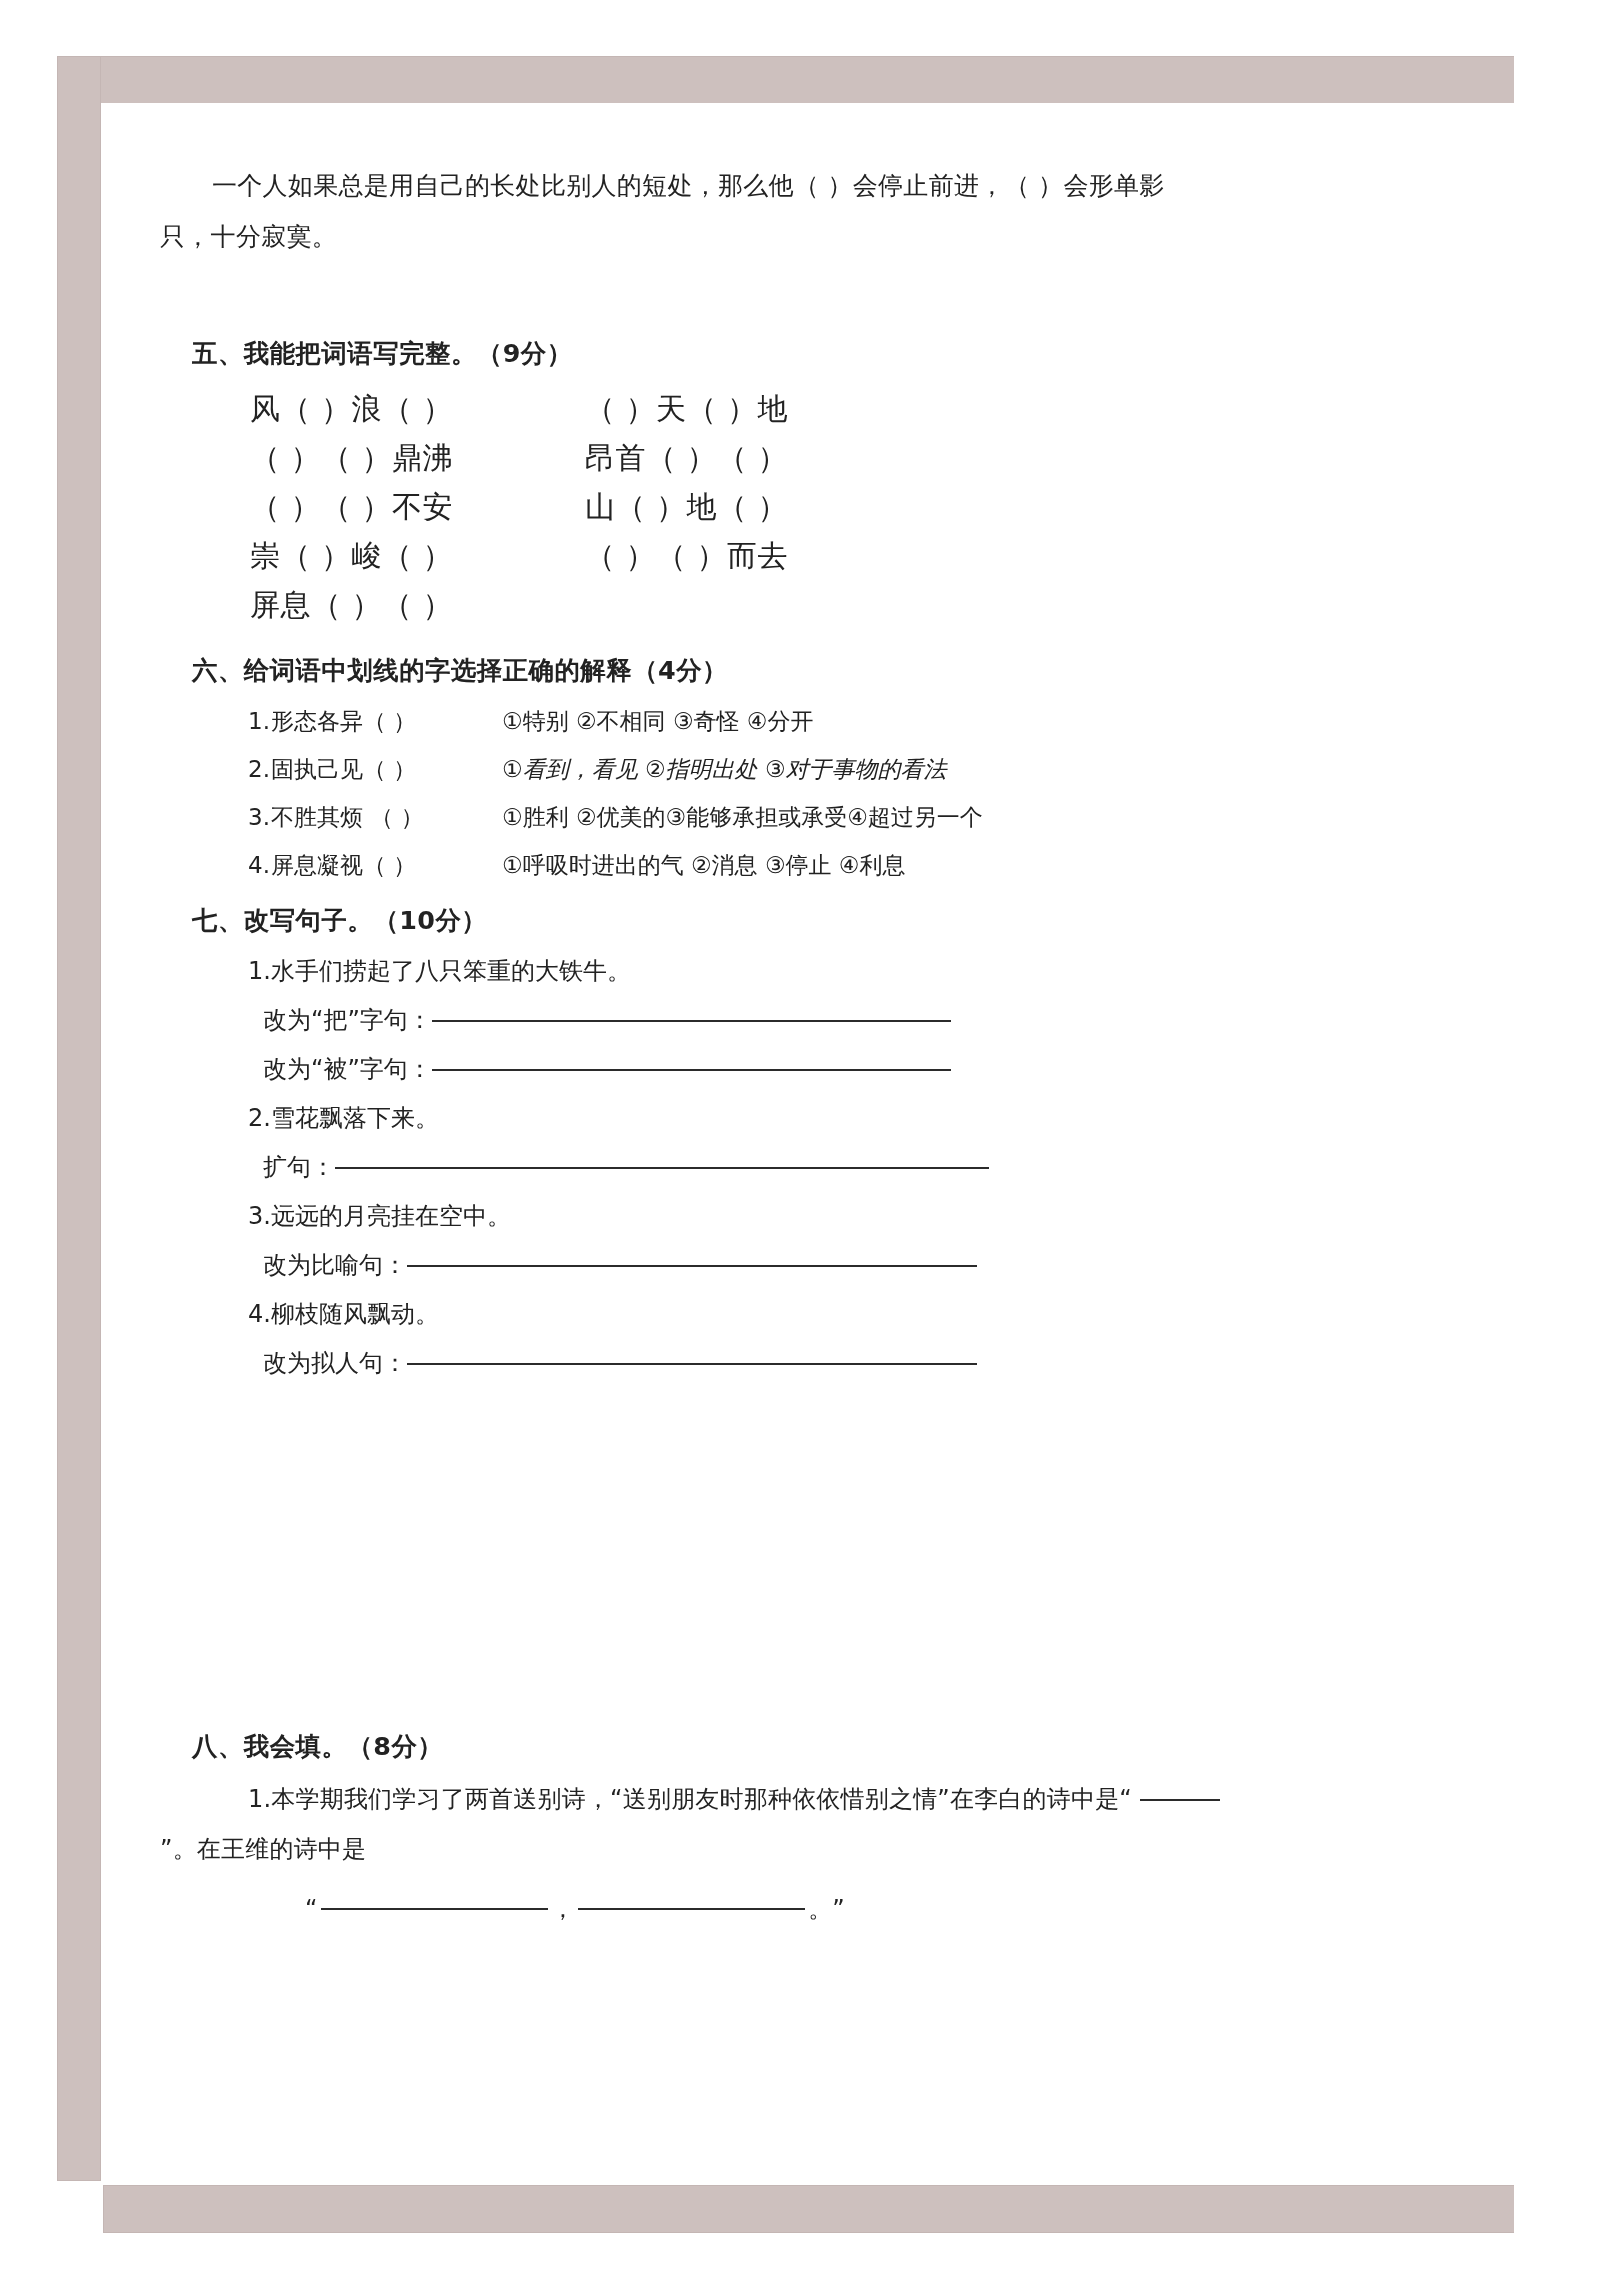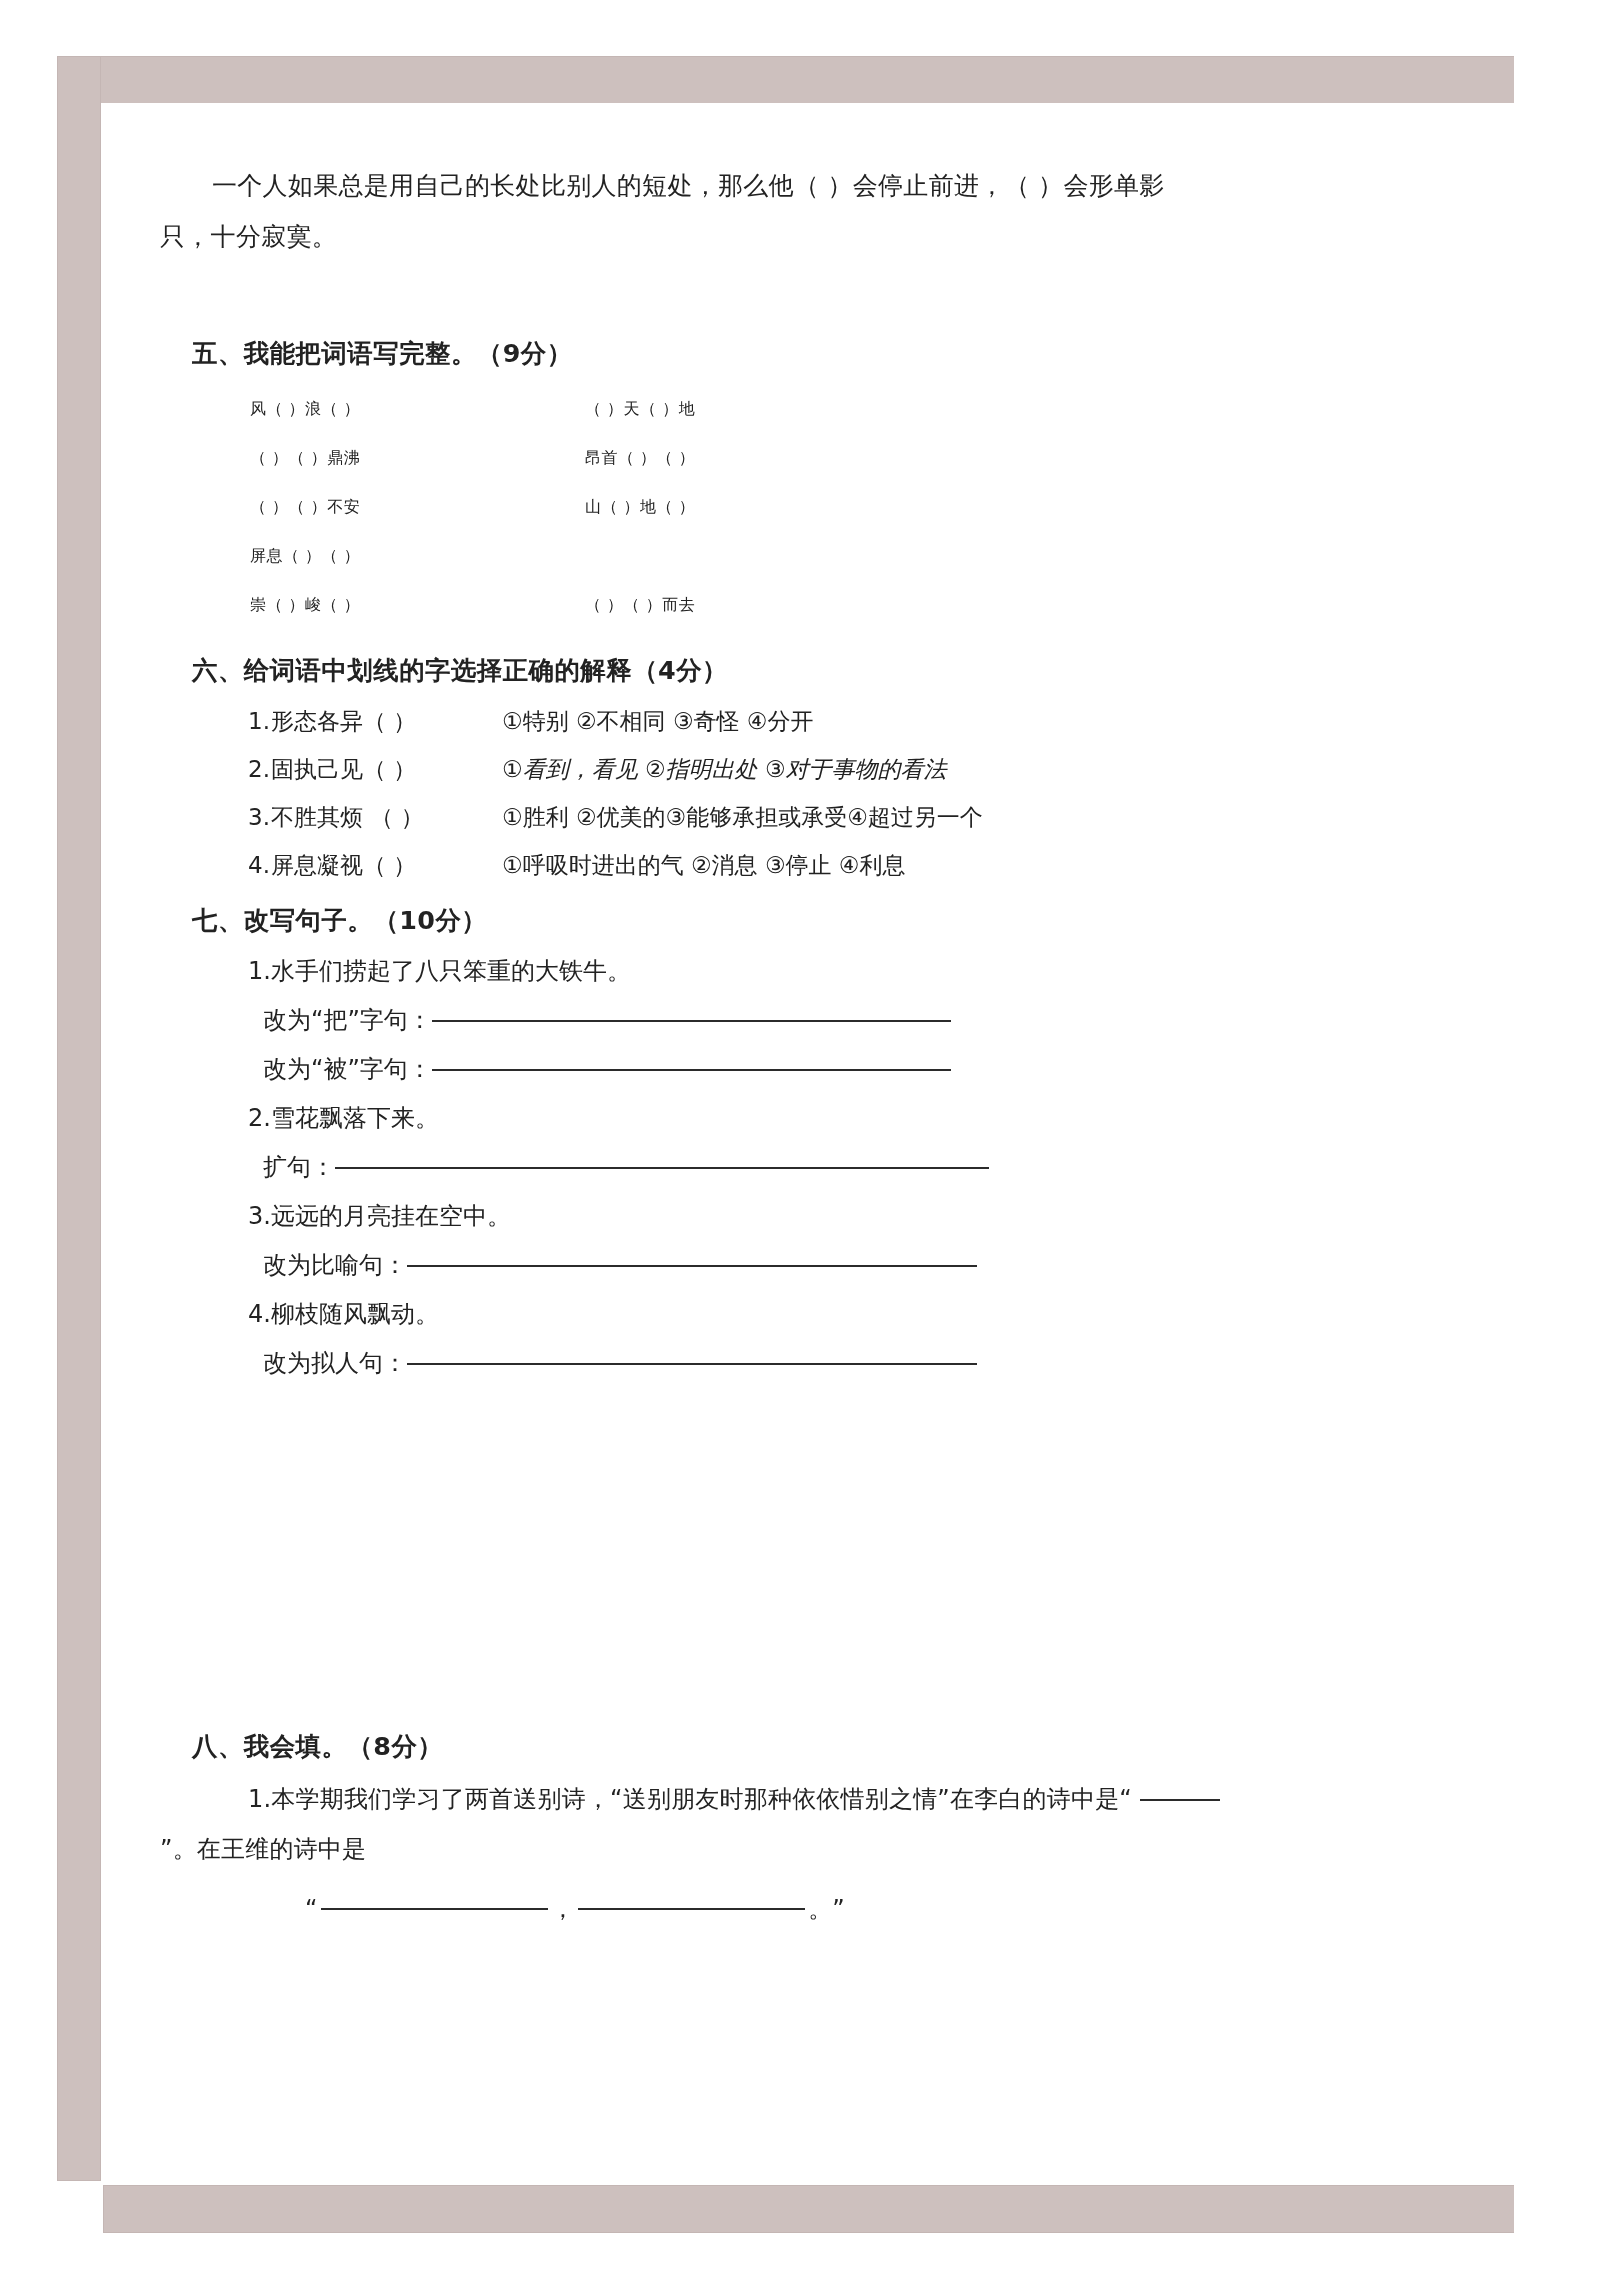--- a/index.html
+++ b/index.html
@@ -53,21 +53,21 @@
     font-weight: bold;
     letter-spacing: 0.5px;
   }
 
   
   .blk { position: absolute; }
 
   
   .idiom-row {
     display: flex;
-    font-size: 16px;
+    font-size: 30px;
     line-height: 49px;
     height: 49px;
     letter-spacing: 0.5px;
   }
   .idiom-col-a { width: 335px; flex: 0 0 335px; }
   .idiom-col-b { flex: 0 0 auto; }
 
   
   .mc-row {
     display: flex;
@@ -141,26 +141,26 @@
       </div>
       <div class="idiom-row">
         <span class="idiom-col-a">（      ）（      ）鼎沸</span>
         <span class="idiom-col-b">昂首（      ）（      ）</span>
       </div>
       <div class="idiom-row">
         <span class="idiom-col-a">（      ）（      ）不安</span>
         <span class="idiom-col-b">山（      ）地（      ）</span>
       </div>
       <div class="idiom-row">
+        <span class="idiom-col-a">崇（      ）峻（      ）</span>
+        <span class="idiom-col-b">（      ）（      ）而去</span>
+      </div>
+      <div class="idiom-row">
         <span class="idiom-col-a">屏息（      ）（      ）</span>
         <span class="idiom-col-b"></span>
-      </div>
-      <div class="idiom-row">
-        <span class="idiom-col-a">崇（      ）峻（      ）</span>
-        <span class="idiom-col-b">（      ）（      ）而去</span>
       </div>
     </div>
 
     <div class="blk" style="left:91px; top:541px;">
       <div class="heading">六、给词语中划线的字选择正确的解释（4分）</div>
     </div>
 
     <div class="blk" style="left:147px; top:594px; width:1244px;">
       <div class="mc-row">
         <span class="mc-num">1.</span>

